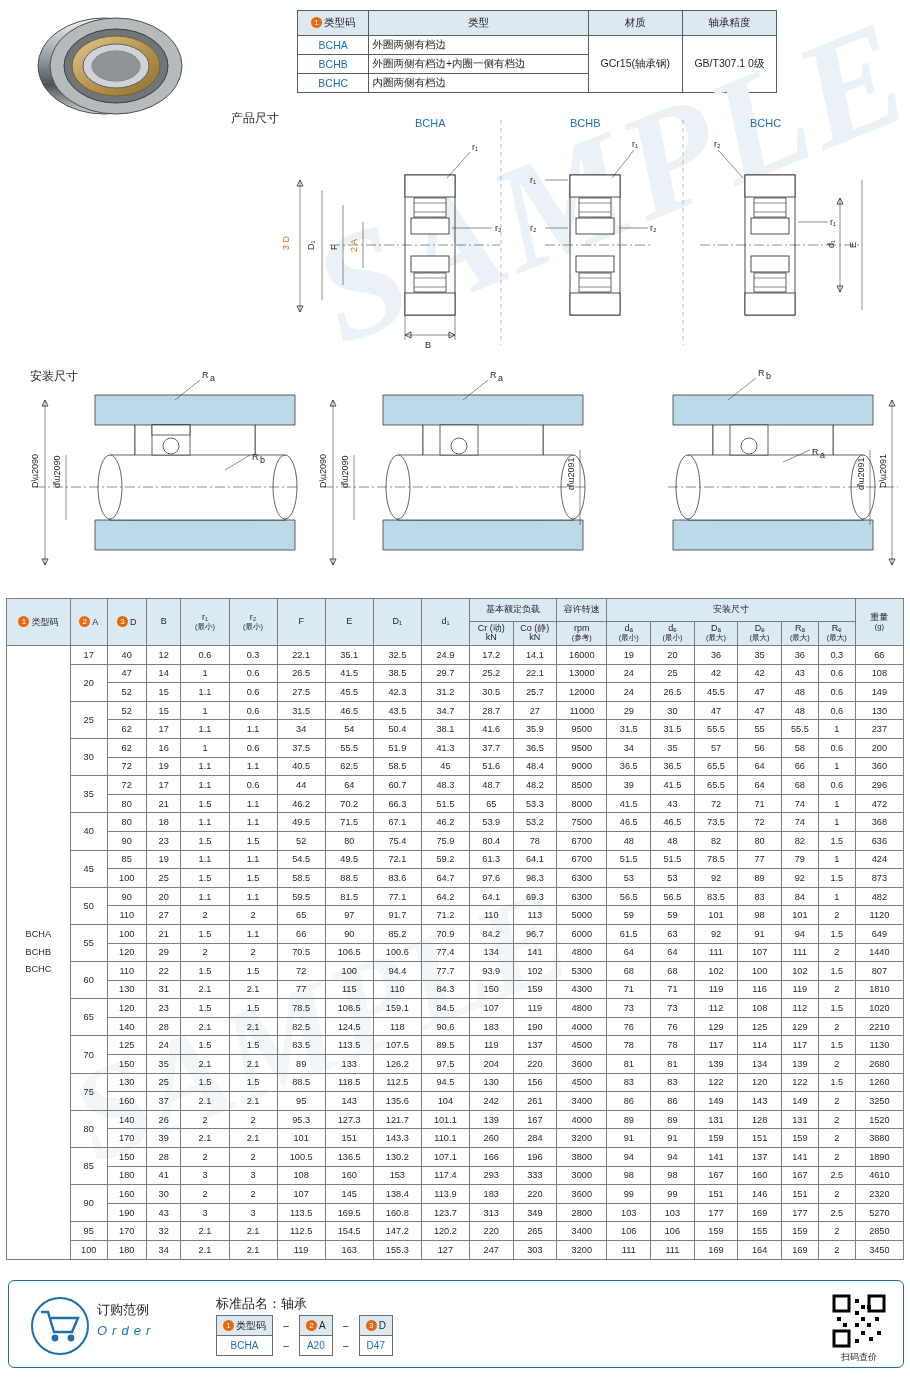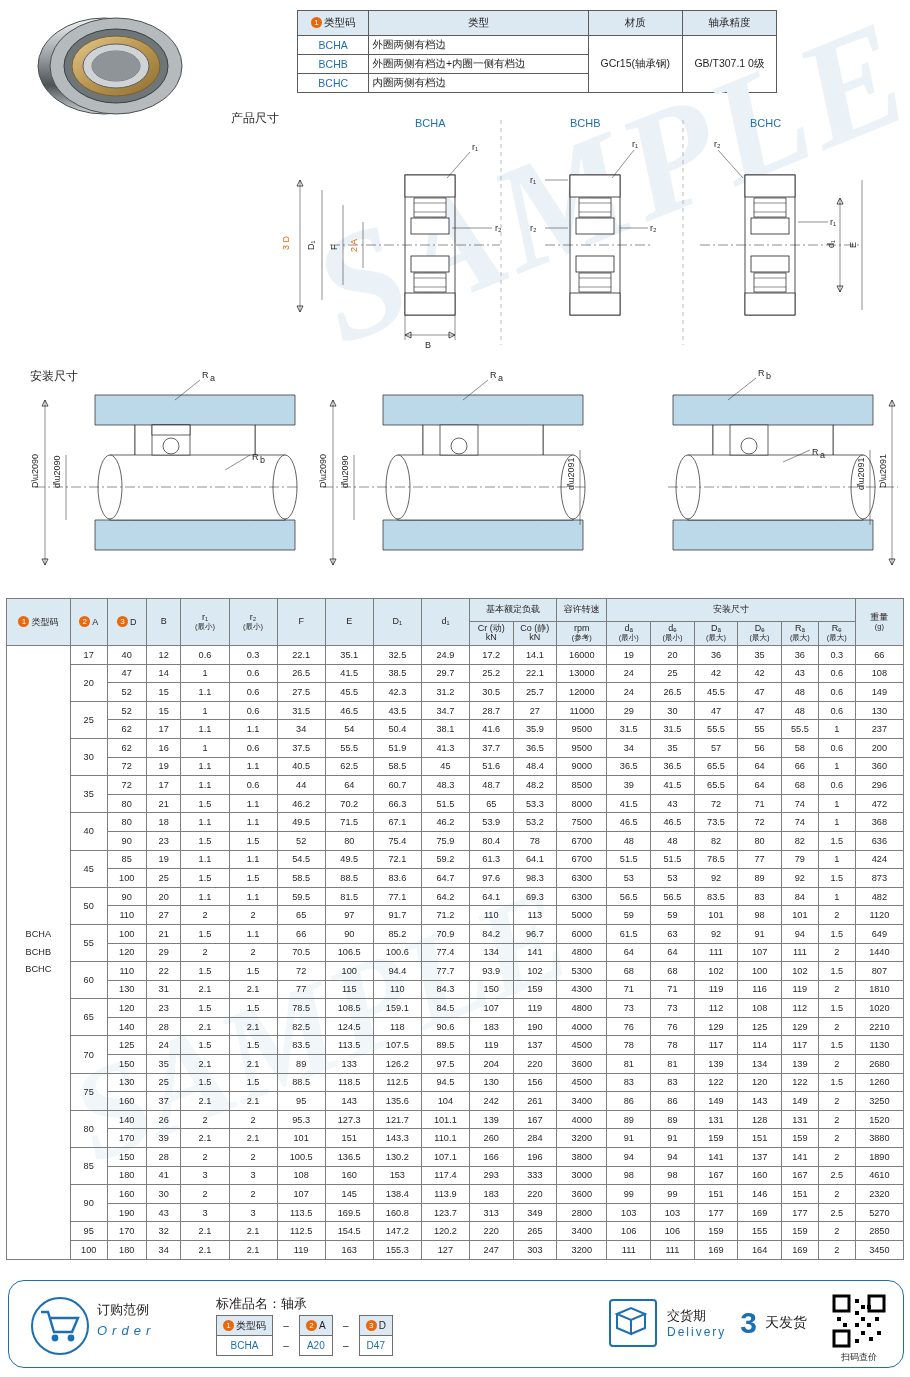--- a/index.html
+++ b/index.html
@@ -47,21 +47,21 @@
        padding:0;height:17.5px;color:#231f20;font-weight:normal;}
   table.main thead th{background:#dbe9f2;line-height:1.05;font-size:9px;}
   table.main thead th.tall{height:46px;}
   .sub{font-size:7.5px;}
   tr.r td{height:17.6px;}
   td.leftcol{color:#1b6fb3;}
   td.codecol{color:#1b6fb3;font-size:10px;line-height:1.9;}
 
   
   .bottom{position:absolute;left:8px;top:1280px;width:894px;height:86px;
-          border:1px solid #1b6fb3;border-radius:16px;background:#fff;}
+          border:1px solid #1b6fb3;border-radius:6px;background:#fff;}
   .order-ico{position:absolute;left:22px;top:16px;width:54px;height:54px;border:2px solid #1b6fb3;border-radius:50%;}
   .order-txt{position:absolute;left:88px;top:20px;}
   .order-txt .cn{font-size:13px;color:#231f20;}
   .order-txt .en{font-size:13px;color:#1b6fb3;letter-spacing:5px;margin-top:4px;font-style:italic;}
   .std-name{position:absolute;left:207px;top:14px;font-size:13px;}
   .ord-table{position:absolute;left:207px;top:34px;border-collapse:collapse;}
   .ord-table td{border:1px solid #6f6f6f;font-size:10px;text-align:center;height:19px;padding:0 6px;}
   .ord-table td.hdr{background:#dce9f2;}
   .ord-table td.val{color:#1b6fb3;}
   .ord-table td.dash{border:none;width:14px;background:#fff;}
@@ -1074,35 +1074,20 @@
       <tr>
         <td class="val">BCHA</td>
         <td class="dash">–</td>
         <td class="val">A20</td>
         <td class="dash">–</td>
         <td class="val">D47</td>
       </tr>
     </tbody>
       </table>
 
-    <div class="deliv">
-      <div class="box">
-        <svg width="40" height="40" viewBox="0 0 40 40">
-          <path d="M6 13 L20 7 L34 13 L20 19 Z" fill="none" stroke="#1b6fb3" stroke-width="2"></path>
-          <path d="M6 13 v14 l14 6 V19" fill="none" stroke="#1b6fb3" stroke-width="2"></path>
-          <path d="M34 13 v14 l-14 6" fill="none" stroke="#1b6fb3" stroke-width="2"></path>
-        </svg>
-      </div>
-      <div class="t">
-        <div class="cn">交货期</div>
-        <div class="en">Delivery</div>
-      </div>
-      <div class="num">3</div>
-      <div class="days">天发货</div>
-    </div>
 
     <div class="qr">
       <svg width="56" height="56" viewBox="0 0 56 56">
         <rect width="56" height="56" fill="#fff"></rect>
         <rect x="3" y="3" width="15" height="15" fill="none" stroke="#000" stroke-width="3"></rect>
         <rect x="38" y="3" width="15" height="15" fill="none" stroke="#000" stroke-width="3"></rect>
         <rect x="3" y="38" width="15" height="15" fill="none" stroke="#000" stroke-width="3"></rect>
         <rect x="24" y="6" width="4" height="4"></rect>
           <rect x="30" y="12" width="4" height="4"></rect>
         <rect x="24" y="18" width="4" height="4"></rect>

